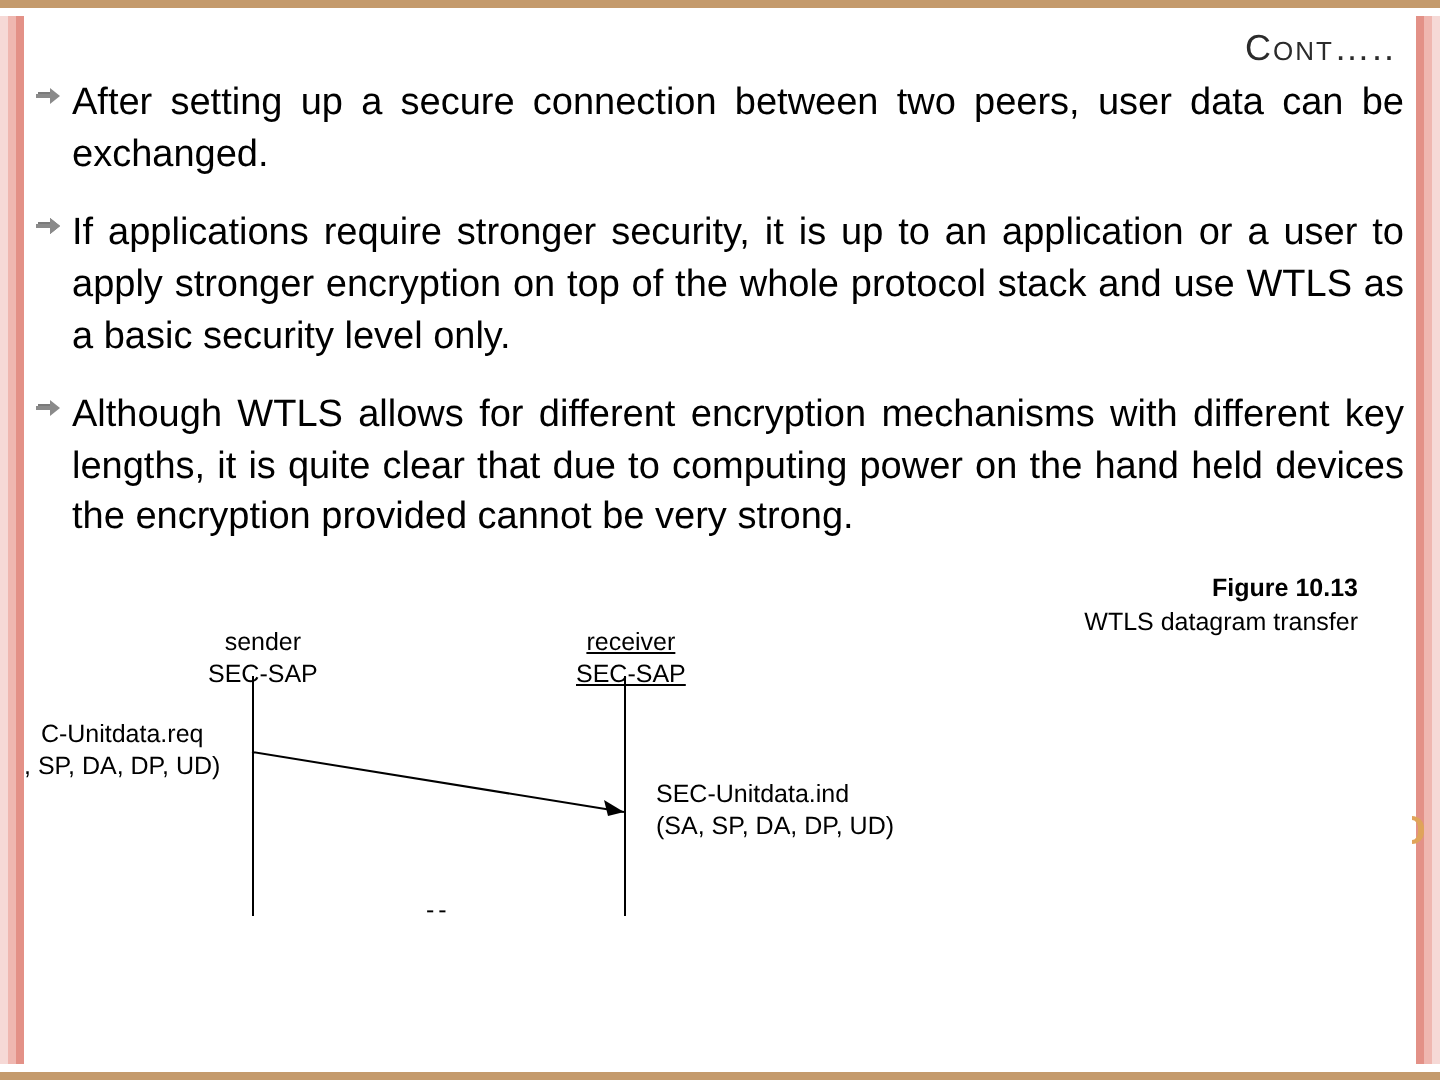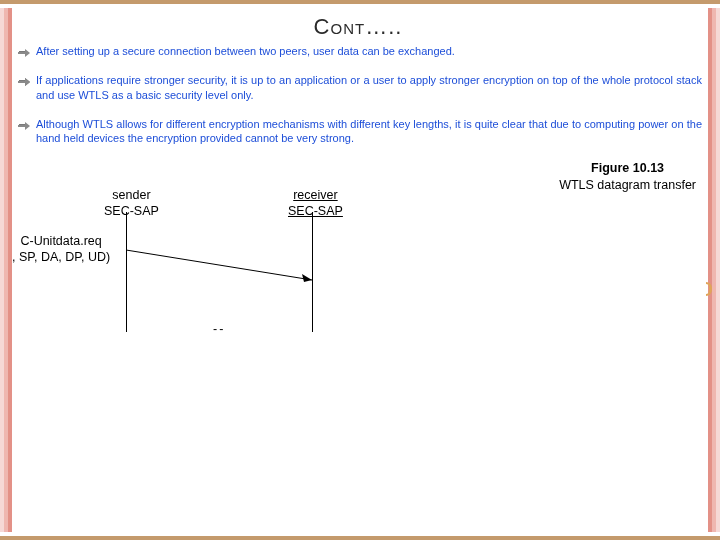--- a/index.html
+++ b/index.html
@@ -22,35 +22,35 @@
   .sidebar-l .s3 { left: 8px; width: 4px; background: #e39187; }
   .sidebar-r .s1 { right: 0; width: 4px; background: #f6d9d6; }
   .sidebar-r .s2 { right: 4px; width: 4px; background: #efb7b0; }
   .sidebar-r .s3 { right: 8px; width: 4px; background: #e39187; }
 
   .content {
     position: absolute;
     left: 18px; right: 18px; top: 10px; bottom: 6px;
   }
   .title {
-    text-align: center;
-    font-size: 22px;
+    text-align: right;
+    font-size: 18px;
     color: #2b2b2b;
     font-variant: small-caps;
     letter-spacing: 1px;
     margin-bottom: 4px;
     padding-right: 4px;
   }
   ul.bullets { list-style: none; }
   ul.bullets > li {
     position: relative;
     padding-left: 18px;
-    font-size: 11px;
+    font-size: 19px;
     line-height: 1.35;
-    color: #1d4ed8;
+    color: #000000;
     margin-bottom: 14px;
   }
   ul.bullets > li::before {
     content: "";
     position: absolute;
     left: 0; top: 3px;
     width: 10px; height: 10px;
     background:
       linear-gradient(#7a7a7a,#7a7a7a) left 1px top 4px / 7px 2px no-repeat;
   }
@@ -61,22 +61,22 @@
   .justify { text-align: justify; }
 
   .figure {
     position: relative;
     height: 175px;
     margin-top: 6px;
     font-size: 12.5px;
     color: #000;
   }
   .fig-caption {
-    position: absolute; right: 6px; top: 0;
-    text-align: center;
+    position: absolute; right: 23px; top: 0;
+    text-align: right;
     line-height: 1.35;
   }
   .fig-caption .cap-title { font-weight: bold; }
   .col {
     position: absolute; top: 27px;
     text-align: center; line-height: 1.3;
   }
   .col.sender { left: 86px; }
   .col.receiver { left: 270px; text-decoration: underline; }
   .vline {
@@ -191,18 +191,22 @@
         <div>, SP, DA, DP, UD)</div>
       </div>
 
       <div class="diag">
         <svg viewBox="0 0 186 40">
           <line x1="0" y1="4" x2="186" y2="34" stroke="#000" stroke-width="1"></line>
           <polygon points="186,34 176,28 178,36" fill="#000"></polygon>
         </svg>
       </div>
 
+      <div class="ind-label">
+        <div>SEC-Unitdata.ind</div>
+        <div>(SA, SP, DA, DP, UD)</div>
+      </div>
 
       <div class="dash">--</div>
       <div class="orange-accent"></div>
     </div>
   </div>
 </div>
 
 </body></html>

